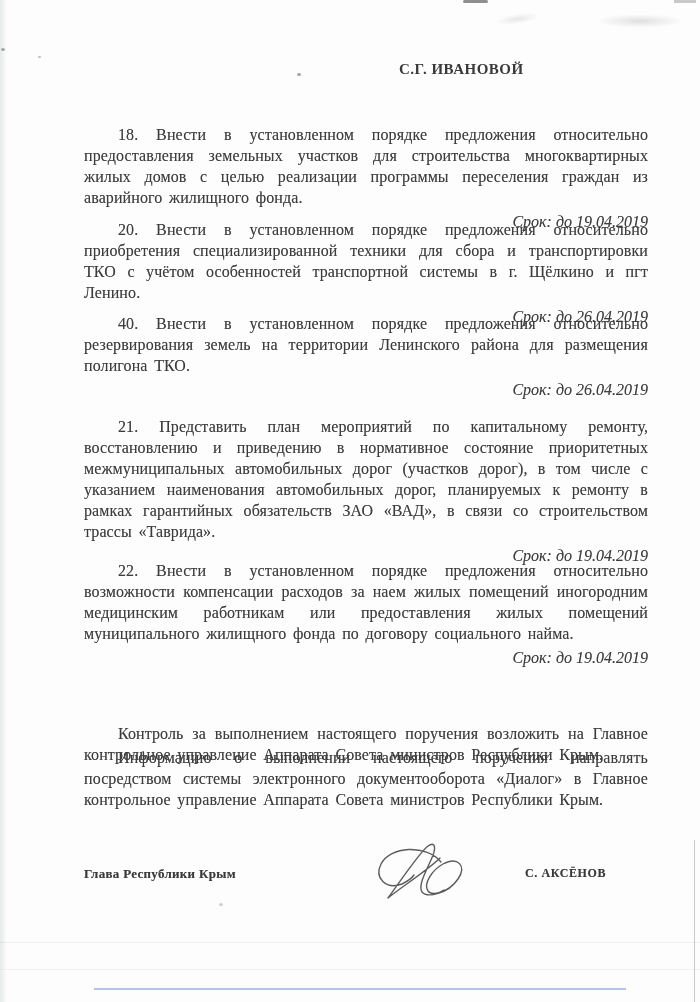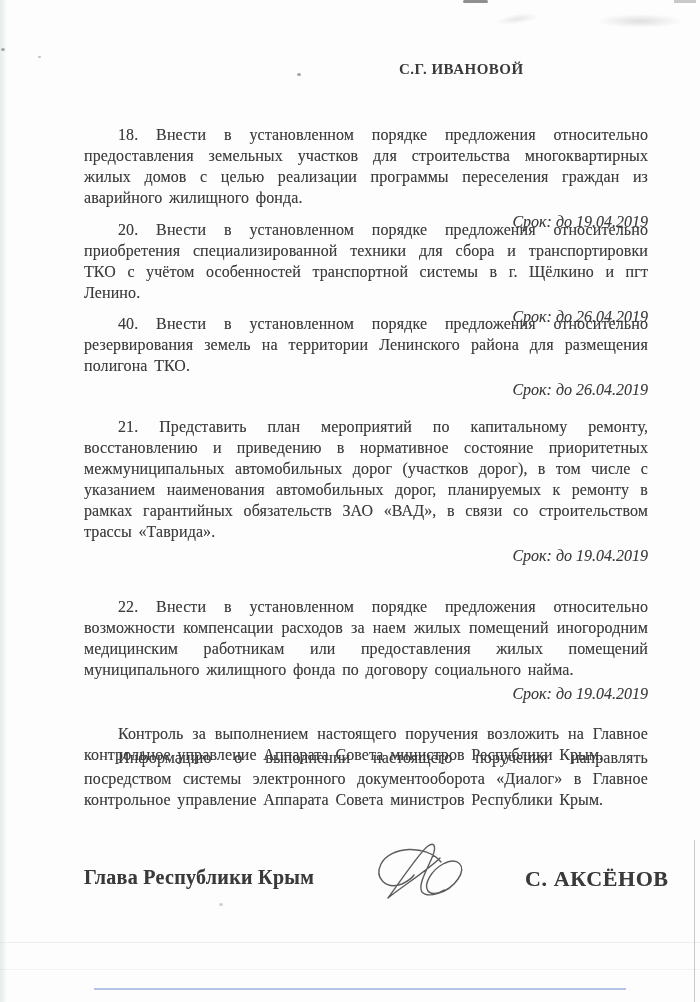--- a/index.html
+++ b/index.html
@@ -62,28 +62,28 @@
     text-shadow: 0 0 0.5px rgba(60,60,60,0.4);
   }
   .sig-row {
     position: absolute;
     left: 84px; top: 866px;
     width: 564px;
     height: 24px;
   }
   .sig-title {
     position: absolute; left: 0; top: 0;
-    font-size: 20px; font-weight: bold;
+    font-size: 13px; font-weight: bold;
     letter-spacing: 0.3px;
     color: #3a3a3a; white-space: nowrap;
     text-shadow: 0 0 0.5px rgba(60,60,60,0.45);
   }
   .sig-name {
     position: absolute; left: 441px; top: 0;
-    font-size: 22px; font-weight: bold;
+    font-size: 12px; font-weight: bold;
     letter-spacing: 0.6px;
     color: #3a3a3a; white-space: nowrap;
     text-shadow: 0 0 0.5px rgba(60,60,60,0.45);
   }
   .sig-scribble {
     position: absolute; left: 348px; top: 832px;
     width: 150px; height: 90px;
   }
   
   .artifact { position: absolute; pointer-events: none; }
@@ -140,21 +140,21 @@
   <div class="item" style="top:313px;">
     <p class="body-text">40. Внести в установленном порядке предложения относительно резервирования земель на территории Ленинского района для размещения полигона ТКО.</p>
     <p class="deadline">Срок: до 26.04.2019</p>
   </div>
 
   <div class="item" style="top:416px;">
     <p class="body-text">21. Представить план мероприятий по капитальному ремонту, восстановлению и приведению в нормативное состояние приоритетных межмуниципальных автомобильных дорог (участков дорог), в том числе с указанием наименования автомобильных дорог, планируемых к ремонту в рамках гарантийных обязательств ЗАО «ВАД», в связи со строительством трассы «Таврида».</p>
     <p class="deadline">Срок: до 19.04.2019</p>
   </div>
 
-  <div class="item" style="top:560px;margin-top:36px;">
+  <div class="item" style="top:560px;">
     <p class="body-text">22. Внести в установленном порядке предложения относительно возможности компенсации расходов за наем жилых помещений иногородним медицинским работникам или предоставления жилых помещений муниципального жилищного фонда по договору социального найма.</p>
     <p class="deadline">Срок: до 19.04.2019</p>
   </div>
 
   <div class="closing" style="top:691px;margin-top:32px;">
     <p class="body-text">Контроль за выполнением настоящего поручения возложить на Главное контрольное управление Аппарата Совета министров Республики Крым.</p>
   </div>
 
   <div class="closing" style="top:747px;">
     <p class="body-text">Информацию о выполнении настоящего поручения направлять посредством системы электронного документооборота «Диалог» в Главное контрольное управление Аппарата Совета министров Республики Крым.</p>

